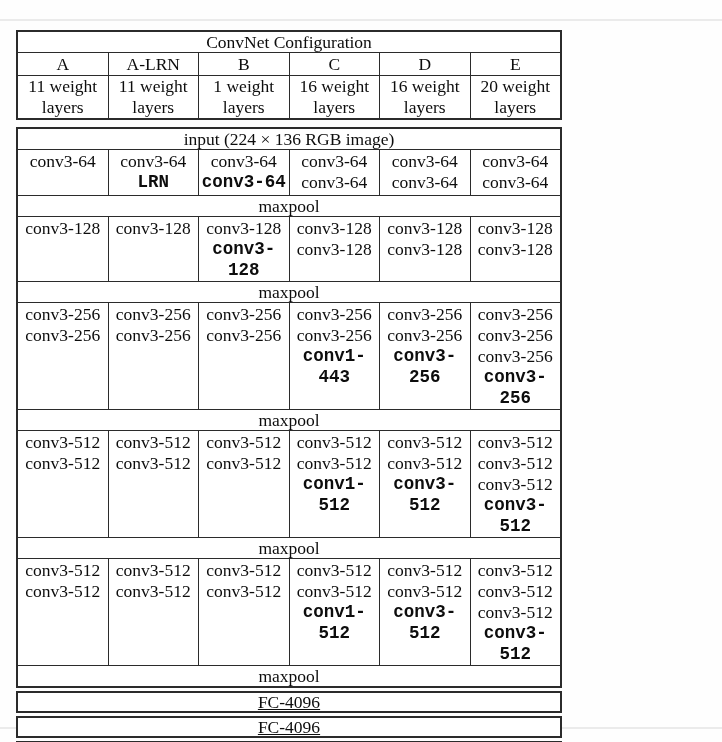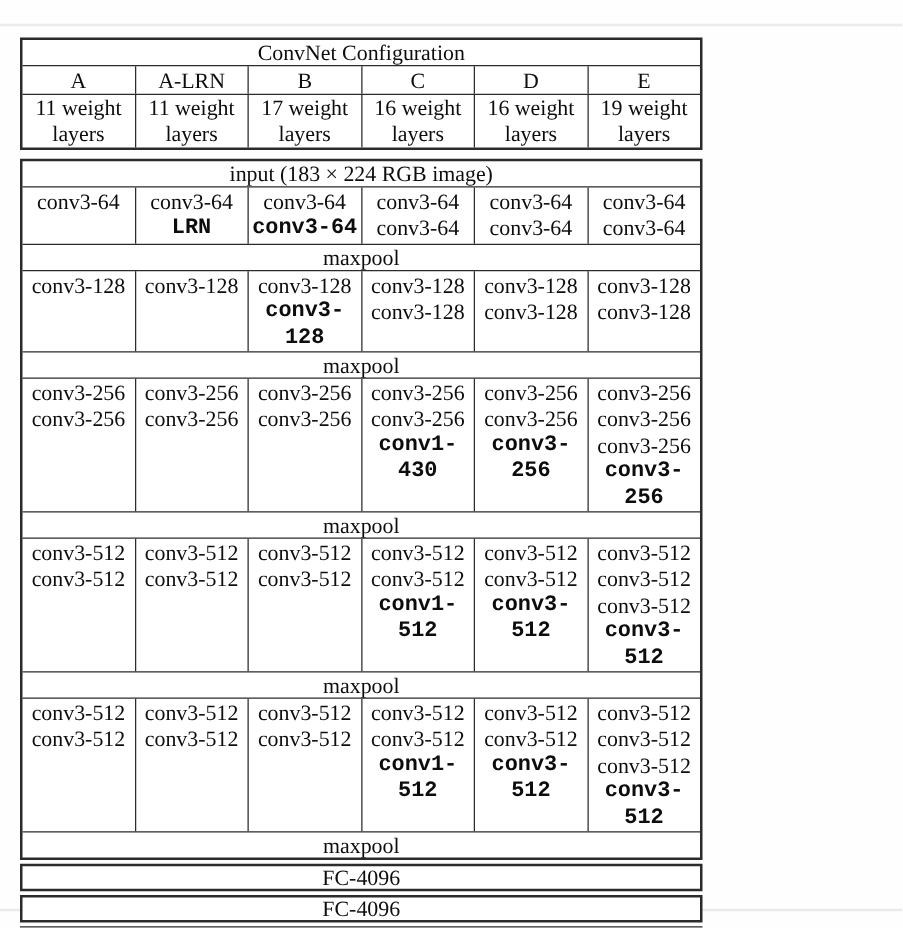--- a/index.html
+++ b/index.html
@@ -54,21 +54,21 @@
   .name-cell { line-height: 22px; }
   .depth-cell { line-height: 21px; padding: 0 2px; }
   .conv-cell { padding-top: 1px; }
   .layer-line { font-size: 17.5px; line-height: 21px; }
   .bold { font-weight: bold; font-family: Liberation Mono, monospace; }
   .tail-box {
     border: 2px solid #2b2b2b;
     background: #ffffff;
     margin-top: 3px;
   }
-  .tail-box .full { line-height: 18px; }
+  .tail-box .full { line-height: 18px; text-decoration: underline; }
 </style>
 </head>
 <body>
 
 <div class="artifact-line artifact-top"></div>
 <div class="artifact-line artifact-bottom"></div>
 
 <div class="wrap">
 
   <div class="tbl header-tbl">
@@ -79,30 +79,30 @@
       <div class="cell name-cell">A</div>
       <div class="cell name-cell">A-LRN</div>
       <div class="cell name-cell">B</div>
       <div class="cell name-cell">C</div>
       <div class="cell name-cell">D</div>
       <div class="cell name-cell">E</div>
     </div>
     <div class="row">
       <div class="cell depth-cell">11 weight layers</div>
       <div class="cell depth-cell">11 weight layers</div>
-      <div class="cell depth-cell">17 weight layers</div>
+      <div class="cell depth-cell">1 weight layers</div>
       <div class="cell depth-cell">16 weight layers</div>
       <div class="cell depth-cell">16 weight layers</div>
-      <div class="cell depth-cell">19 weight layers</div>
+      <div class="cell depth-cell">20 weight layers</div>
     </div>
   </div>
 
   <div class="tbl body-tbl">
     <div class="row full-row">
-      <div class="full">input (183 × 224 RGB image)</div>
+      <div class="full">input (224 × 136 RGB image)</div>
     </div>
 
     <div class="row" style="min-height: 46px;">
         <div class="cell conv-cell">
           <div class="layer-line">conv3-64</div>
         </div>
         <div class="cell conv-cell">
           <div class="layer-line">conv3-64</div>
           <div class="layer-line bold">LRN</div>
         </div>
@@ -164,21 +164,21 @@
           <div class="layer-line">conv3-256</div>
           <div class="layer-line">conv3-256</div>
         </div>
         <div class="cell conv-cell">
           <div class="layer-line">conv3-256</div>
           <div class="layer-line">conv3-256</div>
         </div>
         <div class="cell conv-cell">
           <div class="layer-line">conv3-256</div>
           <div class="layer-line">conv3-256</div>
-          <div class="layer-line bold">conv1-430</div>
+          <div class="layer-line bold">conv1-443</div>
         </div>
         <div class="cell conv-cell">
           <div class="layer-line">conv3-256</div>
           <div class="layer-line">conv3-256</div>
           <div class="layer-line bold">conv3-256</div>
         </div>
         <div class="cell conv-cell">
           <div class="layer-line">conv3-256</div>
           <div class="layer-line">conv3-256</div>
           <div class="layer-line">conv3-256</div>

